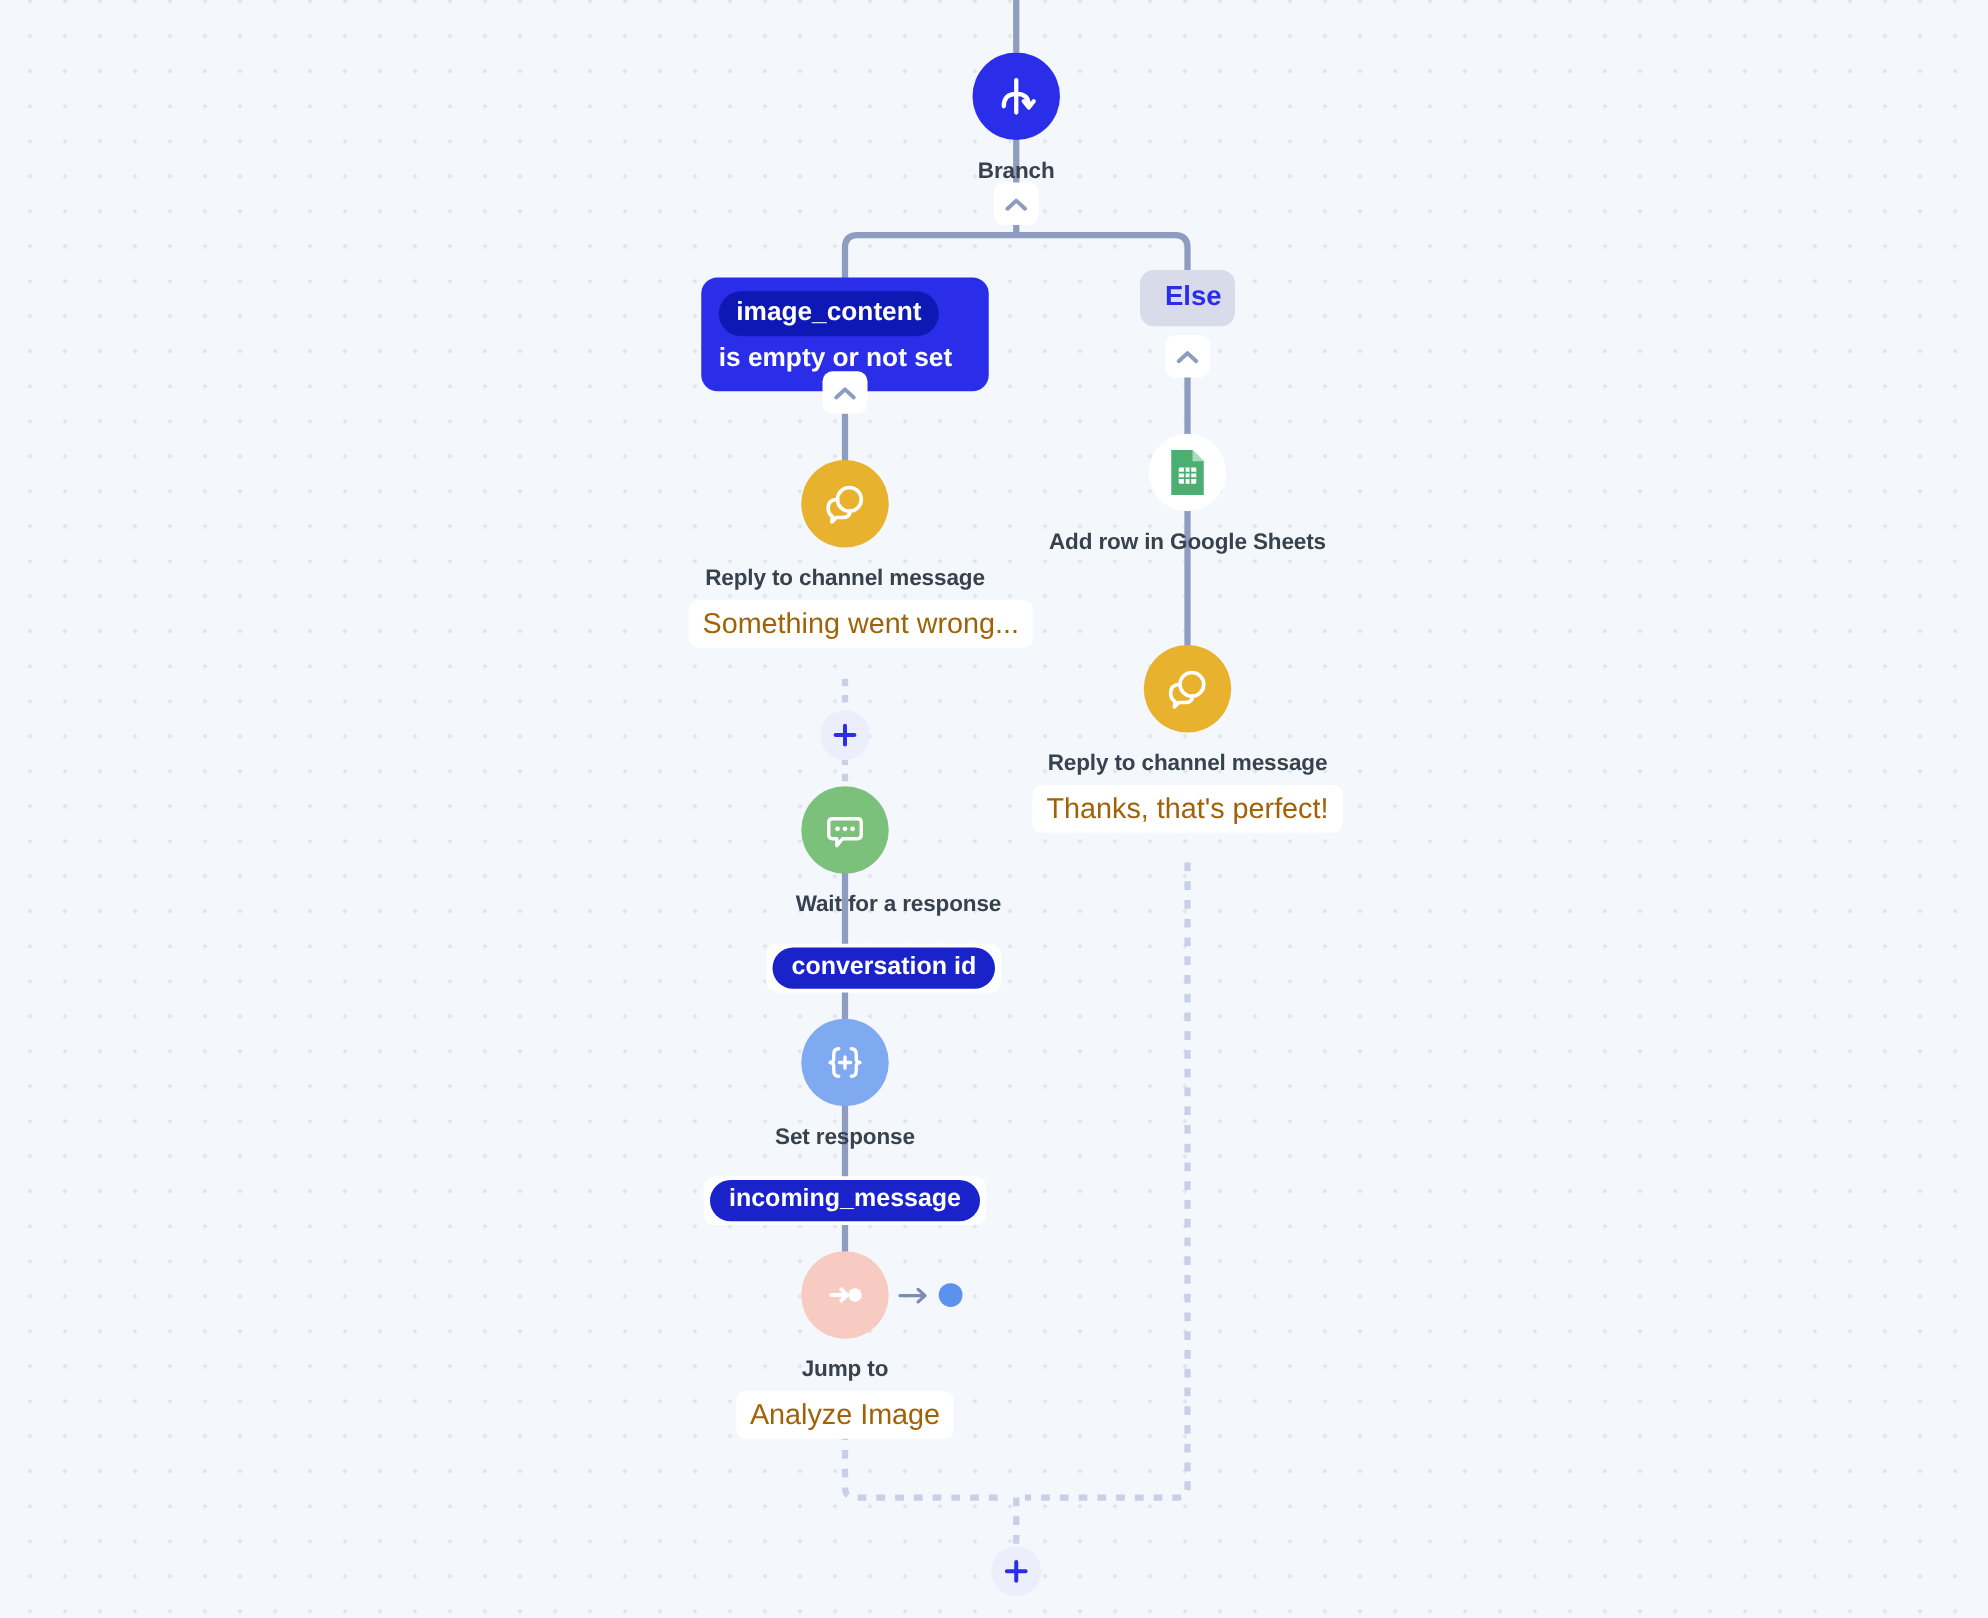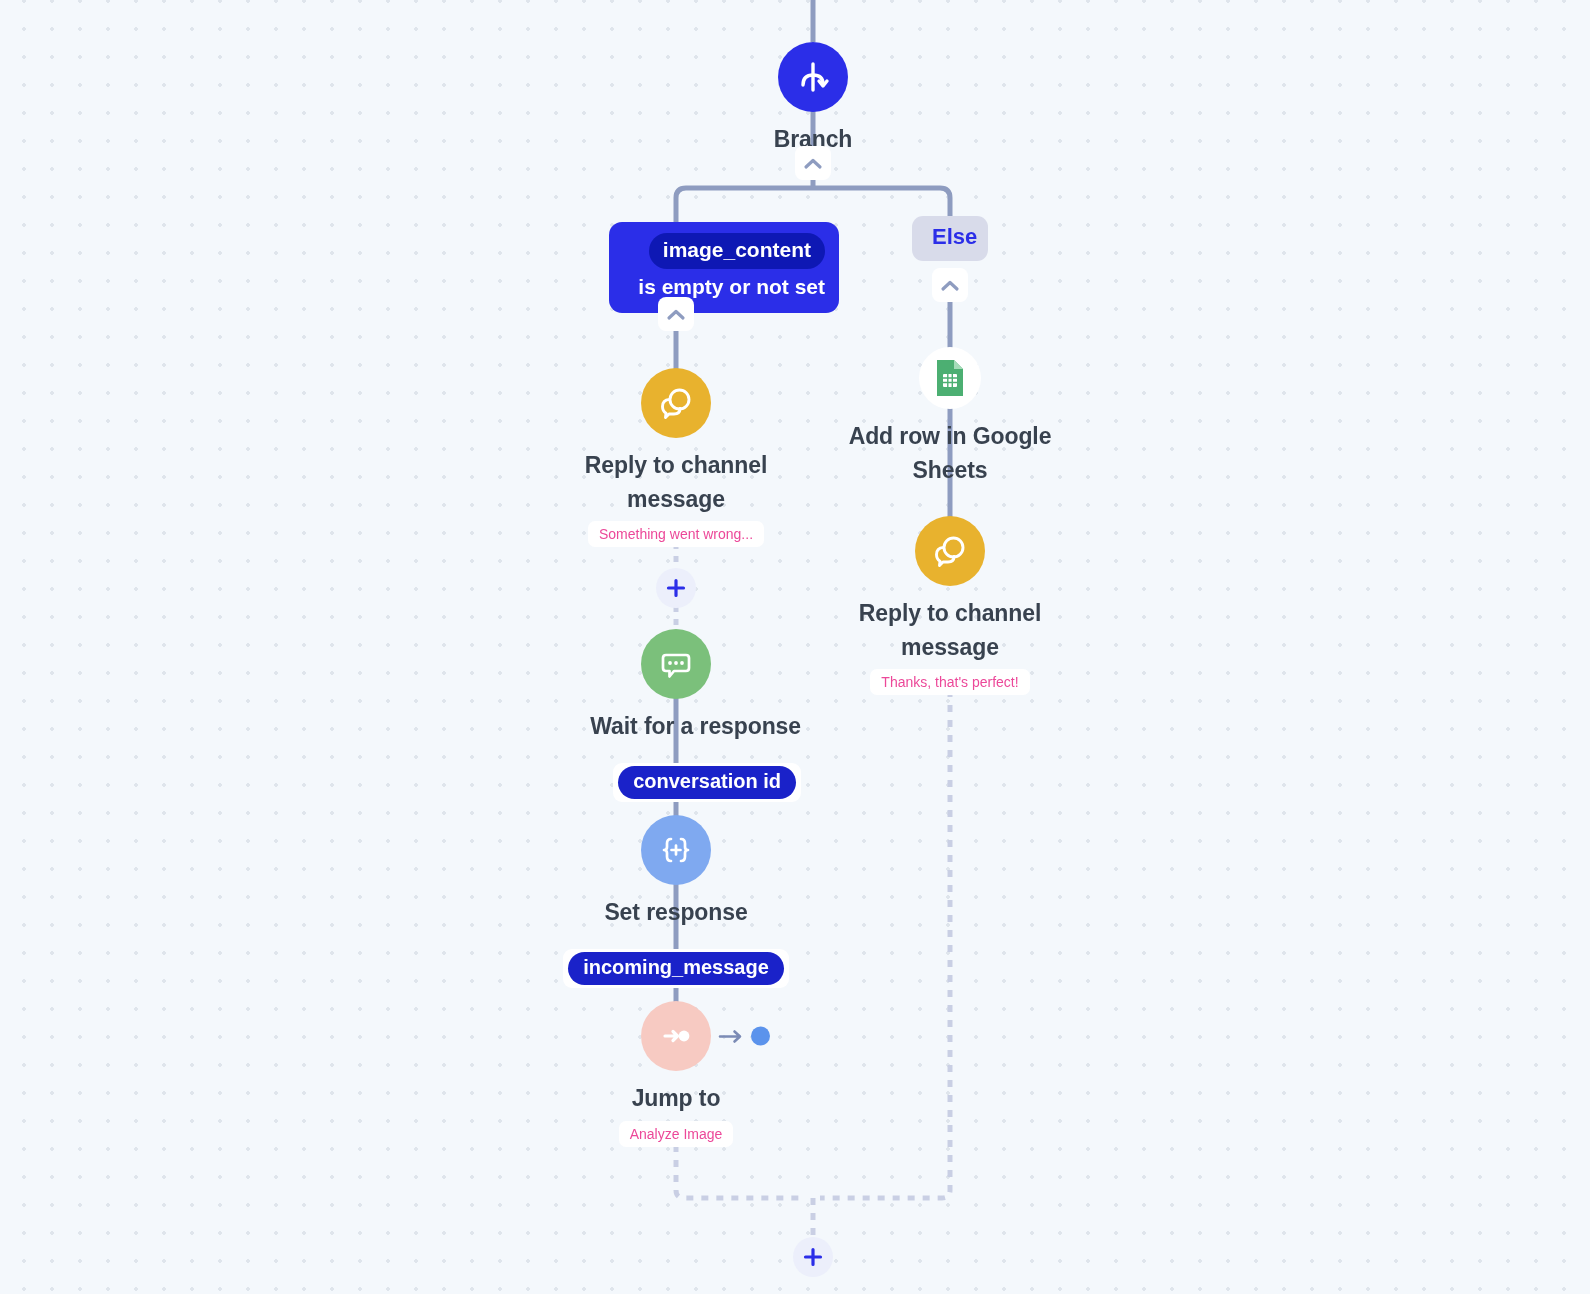--- a/index.html
+++ b/index.html
@@ -41,34 +41,34 @@
     height: 70px;
     border-radius: 50%;
     margin: 0 auto;
     display: flex;
     align-items: center;
     justify-content: center;
     position: relative;
   }
   .node-title {
     margin-top: 11px;
-    font-size: 23px;
+    font-size: 18px;
     font-weight: bold;
     color: #38424f;
     line-height: 1.46;
     letter-spacing: -0.1px;
   }
   .node-sub {
     display: inline-block;
     margin-top: 5px;
     background: #ffffff;
     border-radius: 7px;
     padding: 4px 11px;
-    font-size: 14px;
-    color: #ec4899;
+    font-size: 23px;
+    color: #a16207;
     line-height: 1.3;
     white-space: nowrap;
   }
   .node-badge-wrap {
     display: inline-block;
     margin-top: 19px;
     background: #ffffff;
     border-radius: 9px;
     padding: 3px 5px;
   }
@@ -83,27 +83,26 @@
     line-height: 1.15;
     white-space: nowrap;
   }
 
   
   .cond-box {
     position: absolute;
     background: #2b2ee8;
     border-radius: 13px;
     color: #ffffff;
-    text-align: right;
+    text-align: left;
     padding: 11px 14px 13px;
     font-size: 21px;
     font-weight: bold;
     line-height: 1.32;
     box-sizing: border-box;
-    margin-left: 48px;
   }
   .cond-pill {
     display: inline-block;
     background: #0e18b4;
     border-radius: 20px;
     padding: 3px 14px 5px;
     margin-bottom: 4px;
     font-size: 21px;
     font-weight: bold;
     color: #ffffff;

